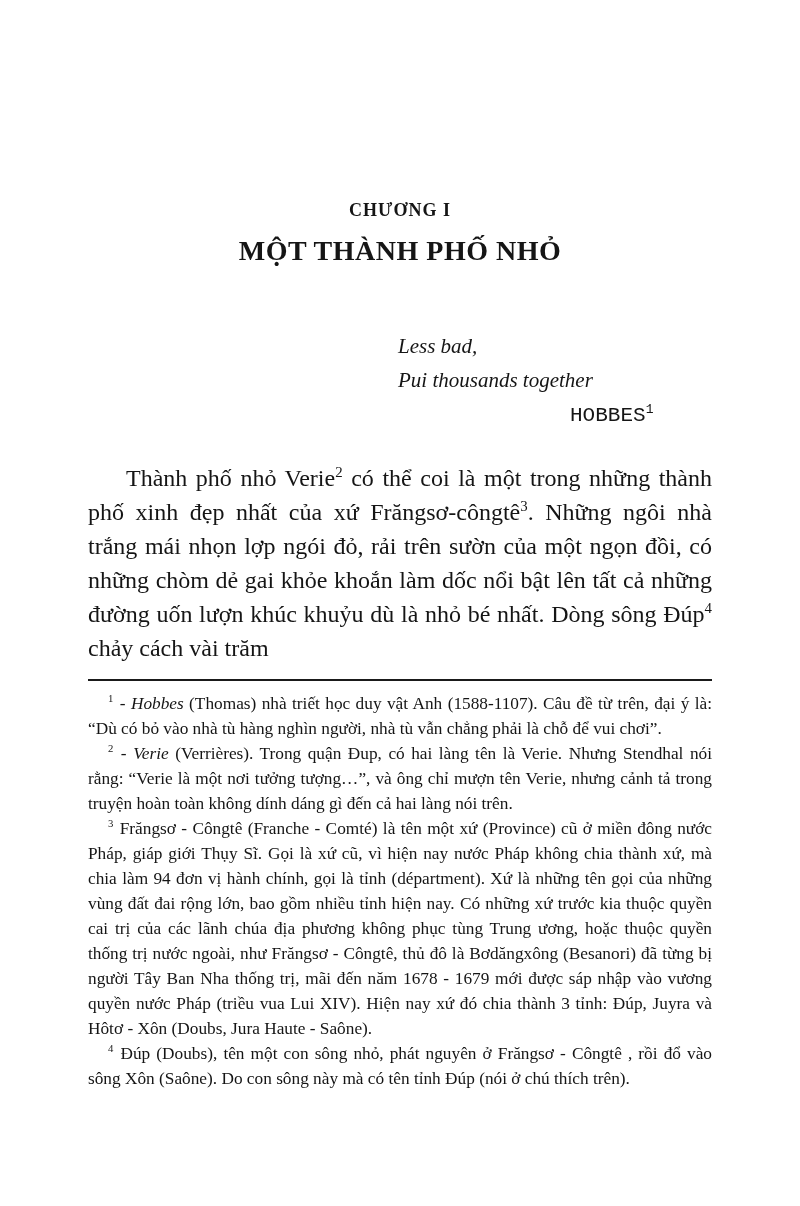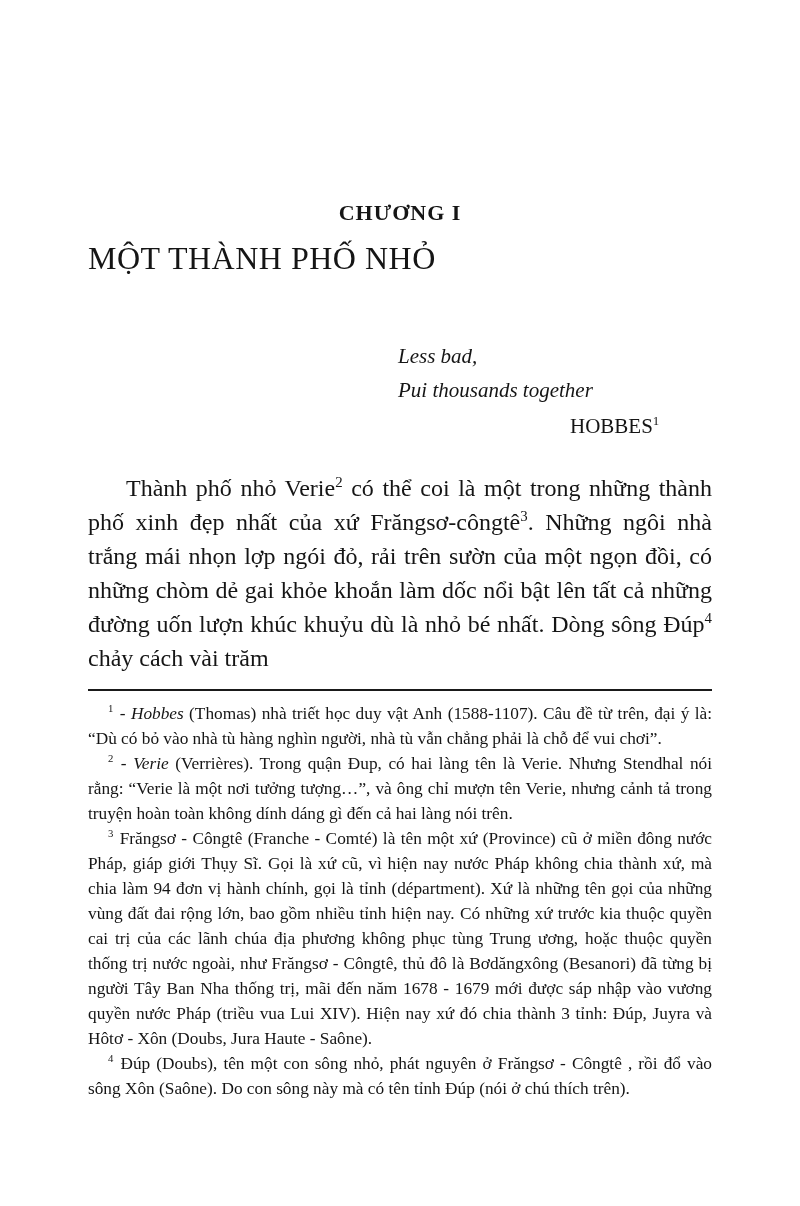--- a/index.html
+++ b/index.html
@@ -10,42 +10,44 @@
     background: #ffffff;
     overflow: hidden;
     font-family: "Liberation Serif", "DejaVu Serif", serif;
     color: #151515;
   }
   .content { padding: 200px 88px 0 88px; }
 
   .chapter {
     margin: 0;
     text-align: center;
-    font-size: 22px;
+    font-size: 18px;
     font-weight: 700;
     letter-spacing: 1px;
   }
   .title {
     margin: 14px 0 0 0;
-    font-size: 32px;
-    font-weight: 400;
+    text-align: center;
+    font-size: 28px;
+    font-weight: 700;
     letter-spacing: 0.5px;
   }
 
   .epigraph {
     margin-top: 62px;
     margin-left: 310px;
     font-style: italic;
     font-size: 21px;
     line-height: 34px;
   }
   .epigraph-attribution {
     font-style: normal;
     margin-left: 172px;
     margin-top: 2px;
+    font-family: Liberation Mono, monospace;
   }
 
   .body-para {
     margin: 28px 0 0 0;
     font-size: 24px;
     line-height: 34px;
     text-align: justify;
     text-indent: 38px;
   }
 

